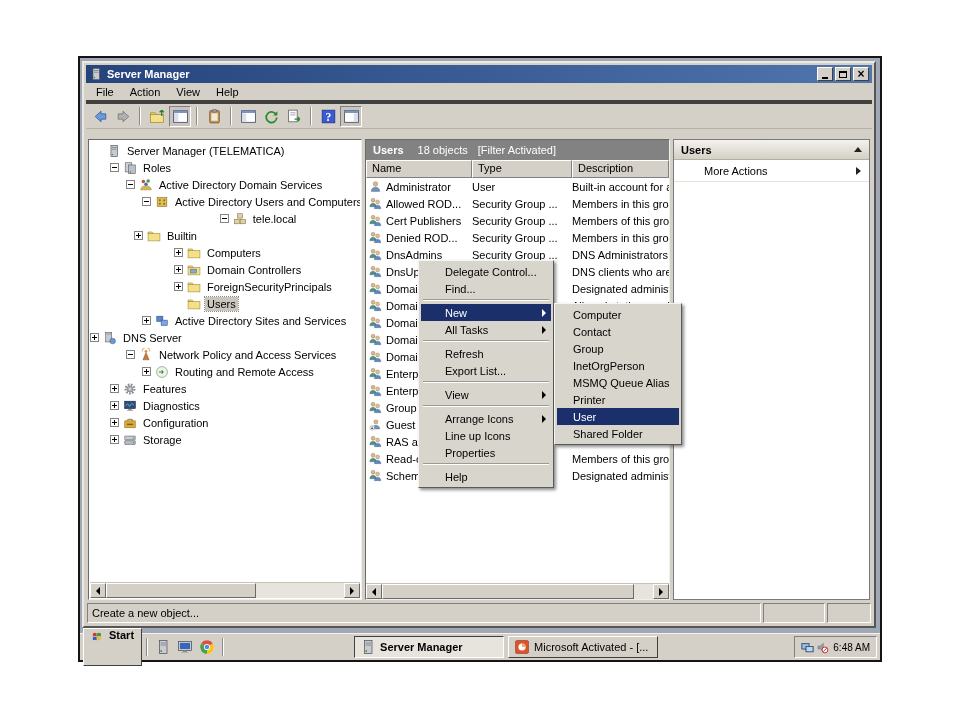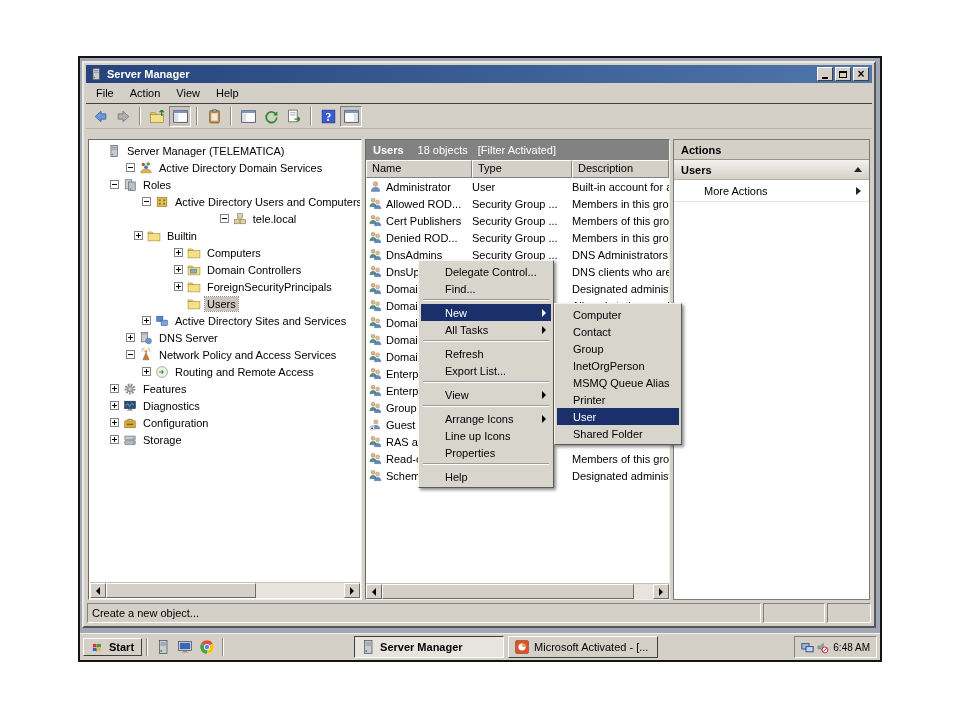--- a/index.html
+++ b/index.html
@@ -7,21 +7,21 @@
   .frame{position:absolute;left:78px;top:56px;width:804px;height:606px;border:2px solid #141414;background:#9fa8b4}
   
   .window{position:absolute;left:2px;top:3px;width:794px;height:567px;background:#d4d0c8;border:2px solid;border-color:#ece9e2 #565656 #565656 #ece9e2}
   .titlebar{position:absolute;left:2px;top:2px;right:2px;height:18px;background:linear-gradient(90deg,#26437c,#4f76ad);display:flex;align-items:center;padding:0 3px;gap:4px}
   .title-text{color:#fff;font-weight:bold}
   .tbtn{width:16px;height:14px;background:#d4d0c8;border:1px solid;border-color:#fff #404040 #404040 #fff;margin-left:2px;display:flex;align-items:center;justify-content:center;flex:none}
   .g-min{width:6px;height:2px;background:#000;margin-top:7px}
   .g-max{width:8px;height:7px;border:1px solid #000;border-top:2px solid #000}
   .g-close{font-weight:bold;font-size:12px;line-height:10px}
   .winbtns{margin-left:auto;display:flex}
-  .menubar{position:absolute;left:2px;top:20px;right:2px;height:21px;display:flex;align-items:center;padding-left:2px;border-bottom:1px solid #404040}
+  .menubar{position:absolute;left:2px;top:20px;right:2px;height:21px;display:flex;align-items:center;padding-left:2px;border-bottom:4px solid #404040}
   .mitem{padding:3px 8px}
   .toolbar{position:absolute;left:2px;top:41px;right:2px;height:25px;display:flex;align-items:center;padding-left:3px;border-bottom:1px solid #b6b2a8;gap:1px}
   .tbico{width:22px;height:21px;display:flex;align-items:center;justify-content:center;border:1px solid transparent}
   .tbico.pressed{border-color:#808080 #fff #fff #808080;background:#c9c5bc}
   .vsep{width:2px;height:18px;border-left:1px solid #8a8a8a;border-right:1px solid #fff;margin:0 4px;flex:none}
   
   .content{position:absolute;left:4px;top:76px;right:4px;bottom:26px;display:flex;gap:3px}
   .pane{border:1px solid;border-color:#6a6a6a #f0efeb #f0efeb #6a6a6a;background:#fff;position:relative;overflow:hidden}
   .tree-pane{width:274px;flex:none}
   .tree-body{position:absolute;left:1px;right:1px;top:2px;bottom:17px;overflow:hidden}
@@ -68,21 +68,21 @@
   .sub{left:474px;top:245px;width:128px}
   .mi{height:17px;display:flex;align-items:center;padding:0 16px 0 24px;position:relative;white-space:nowrap}
   .sub .mi{padding-left:16px}
   .mi.hl{background:#1b2f6b;color:#fff}
   .arr{position:absolute;right:5px;top:5px;width:0;height:0;border-left:4px solid #000;border-top:4px solid transparent;border-bottom:4px solid transparent}
   .mi.hl .arr{border-left-color:#fff}
   .msep{height:7px;position:relative}
   .msep::before{content:"";position:absolute;left:2px;right:2px;top:2px;height:1px;background:#9a9a9a;box-shadow:0 1px 0 #fff}
   
   .taskbar{position:absolute;left:0;right:0;bottom:0;height:27px;background:#d4d0c8;border-top:1px solid #f4f2ee;display:flex;align-items:center;padding:0 3px}
-  .startbtn{height:18px;display:flex;align-items:center;gap:3px;padding:0 7px;background:#d4d0c8;border:1px solid;border-color:#fff #404040 #404040 #fff;font-weight:bold;flex:none}
+  .startbtn{height:38px;display:flex;gap:3px;padding:0 7px;background:#d4d0c8;border:1px solid;border-color:#fff #404040 #404040 #fff;font-weight:bold;flex:none}
   .qlicon{width:22px;height:22px;display:flex;align-items:center;justify-content:center;flex:none}
   .tk-spacer{width:126px;flex:none}
   .tkbtn{width:150px;height:22px;display:flex;align-items:center;gap:4px;padding:0 5px;background:#d4d0c8;border:1px solid;border-color:#fff #404040 #404040 #fff;overflow:hidden;white-space:nowrap;margin-right:4px;flex:none}
   .tkbtn.active{border-color:#404040 #fff #fff #404040;background:#e7e4dd;font-weight:bold}
   .tray{margin-left:auto;height:22px;display:flex;align-items:center;gap:4px;padding:0 6px;border:1px solid;border-color:#808080 #fff #fff #808080;font-size:10px;flex:none}
 </style>
 </head>
 <body>
 
 <svg width="0" height="0" style="position:absolute" aria-hidden="true">
@@ -350,34 +350,34 @@
 
       <div class="pane tree-pane">
         <div class="tree-body" id="tree">
             <div class="trow" style="padding-left: 4px;">
               <div class="expspace"></div>
               <svg width="14" height="14" viewBox="0 0 16 16" class="ticon">
                 <use href="#s-server"></use>
               </svg>
               <span class="tlab">Server Manager (TELEMATICA)</span>
             </div>
+            <div class="trow" style="padding-left: 20px;">
+              <div class="exp minus"></div>
+              <svg width="14" height="14" viewBox="0 0 16 16" class="ticon">
+                <use href="#s-roles"></use>
+              </svg>
+              <span class="tlab">Roles</span>
+            </div>
             <div class="trow" style="padding-left: 36px;">
               <div class="exp minus"></div>
               <svg width="14" height="14" viewBox="0 0 16 16" class="ticon">
                 <use href="#s-adds"></use>
               </svg>
               <span class="tlab">Active Directory Domain Services</span>
             </div>
-            <div class="trow" style="padding-left: 20px;">
-              <div class="exp minus"></div>
-              <svg width="14" height="14" viewBox="0 0 16 16" class="ticon">
-                <use href="#s-roles"></use>
-              </svg>
-              <span class="tlab">Roles</span>
-            </div>
             <div class="trow" style="padding-left: 52px;">
               <div class="exp minus"></div>
               <svg width="14" height="14" viewBox="0 0 16 16" class="ticon">
                 <use href="#s-building"></use>
               </svg>
               <span class="tlab">Active Directory Users and Computers [</span>
             </div>
             <div class="trow" style="padding-left: 68px; justify-content: center;">
               <div class="exp minus"></div>
               <svg width="14" height="14" viewBox="0 0 16 16" class="ticon">
@@ -420,21 +420,21 @@
               </svg>
               <span class="tlab sel">Users</span>
             </div>
             <div class="trow" style="padding-left: 52px;">
               <div class="exp plus"></div>
               <svg width="14" height="14" viewBox="0 0 16 16" class="ticon">
                 <use href="#s-sites"></use>
               </svg>
               <span class="tlab">Active Directory Sites and Services</span>
             </div>
-            <div class="trow" style="padding-left: 36px;">
+            <div class="trow" style="">
               <div class="exp plus"></div>
               <svg width="14" height="14" viewBox="0 0 16 16" class="ticon">
                 <use href="#s-dns"></use>
               </svg>
               <span class="tlab">DNS Server</span>
             </div>
             <div class="trow" style="padding-left: 36px;">
               <div class="exp minus"></div>
               <svg width="14" height="14" viewBox="0 0 16 16" class="ticon">
                 <use href="#s-npas"></use>
@@ -650,23 +650,20 @@
               <span class="tri-l"></span>
             </span>
           <span class="sthumb" style="left:16px;width:252px"></span>
           <span class="sbtn" style="right:0">
               <span class="tri-r"></span>
             </span>
         </div>
       </div>
 
       <div class="actions-pane">
-        <div class="actions-title">
-          <span>Actions</span>
-        </div>
         <div class="actions-sec">
           <span>Users</span>
           <span class="a-caret"></span>
         </div>
         <div class="more-actions">
           <span>More Actions</span>
           <span class="ma-arr"></span>
         </div>
       </div>
 

